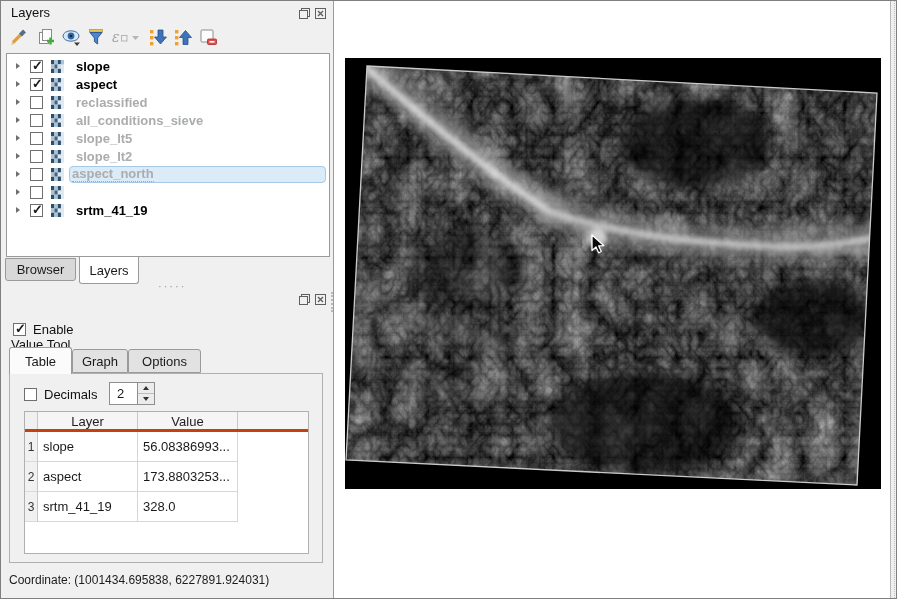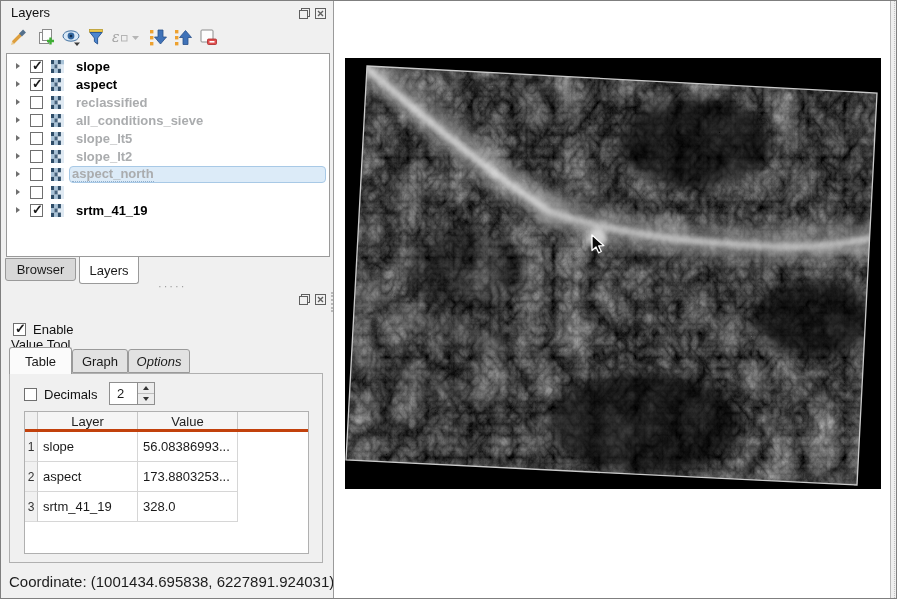--- a/index.html
+++ b/index.html
@@ -51,21 +51,21 @@
   .vt-table{position:absolute;left:14px;top:37px;width:285px;height:143px;background:#fff;border:1px solid #b0b0b0;overflow:hidden;}
   .vt-head{display:flex;height:20px;background:#f5f5f5;border-bottom:3px solid #c2410c;}
   .hc{font-size:13px;color:#222;text-align:center;line-height:19px;border-right:1px solid #c6c6c6;}
   .hc.corner{width:13px;background:#f0f0f0;}
   .hc.col{width:100px;}
   .hc.fill{flex:1;border-right:none;}
   .vt-row{display:flex;height:30px;font-size:13px;}
   .nc{width:13px;background:#f1f1f1;border-right:1px solid #c6c6c6;border-bottom:1px solid #dadada;font-size:12px;color:#333;display:flex;align-items:center;justify-content:center;}
   .cc{width:100px;border-right:1px solid #d6d6d6;border-bottom:1px solid #d6d6d6;line-height:29px;padding-left:5px;white-space:nowrap;overflow:hidden;}
   
-  .status-text{position:absolute;left:8px;top:572px;font-size:15px;color:#1c1c1c;}
+  .status-text{position:absolute;left:8px;top:572px;font-size:12px;color:#1c1c1c;}
   
   .map-canvas{position:absolute;left:332px;top:0;width:557px;height:597px;background:#fff;border-left:1px solid #9a9a9a;}
   .right-gutter{position:absolute;left:889px;top:0;width:8px;height:597px;background:#efefef;border-left:1px solid #b7b7b7;}
   .right-gutter::after{content:"";position:absolute;left:3px;top:0;height:100%;border-left:1px dotted #c4c4c4;}
   .raster-svg{position:absolute;left:11px;top:57px;}
   .cursor-svg{position:absolute;left:256px;top:233px;}
 </style>
 </head>
 <body>
 
@@ -330,21 +330,21 @@
   </div>
   <div class="side-dots"></div>
 
   <div class="chk-row" style="left:12px;top:321px;">
     <span class="cbox checked" style="margin-left:0;"></span>
     <span class="chk-label">Enable</span>
   </div>
 
   <div class="vt-tab active" style="left:8px;width:63px;">Table</div>
   <div class="vt-tab inactive" style="left:71px;width:56px;">Graph</div>
-  <div class="vt-tab inactive" style="left:127px;width:62px;font-style:italic;">Options</div>
+  <div class="vt-tab inactive" style="left:127px;width:73px;">Options</div>
 
   <div class="vt-pane">
     <div class="chk-row" style="left:14px;top:13px;">
       <span class="cbox" style="margin-left:0;"></span>
       <span class="chk-label">Decimals</span>
     </div>
     <div class="spinbox">
       <div class="spin-val">2</div>
       <div class="spin-btns">
         <div class="spin-up">

